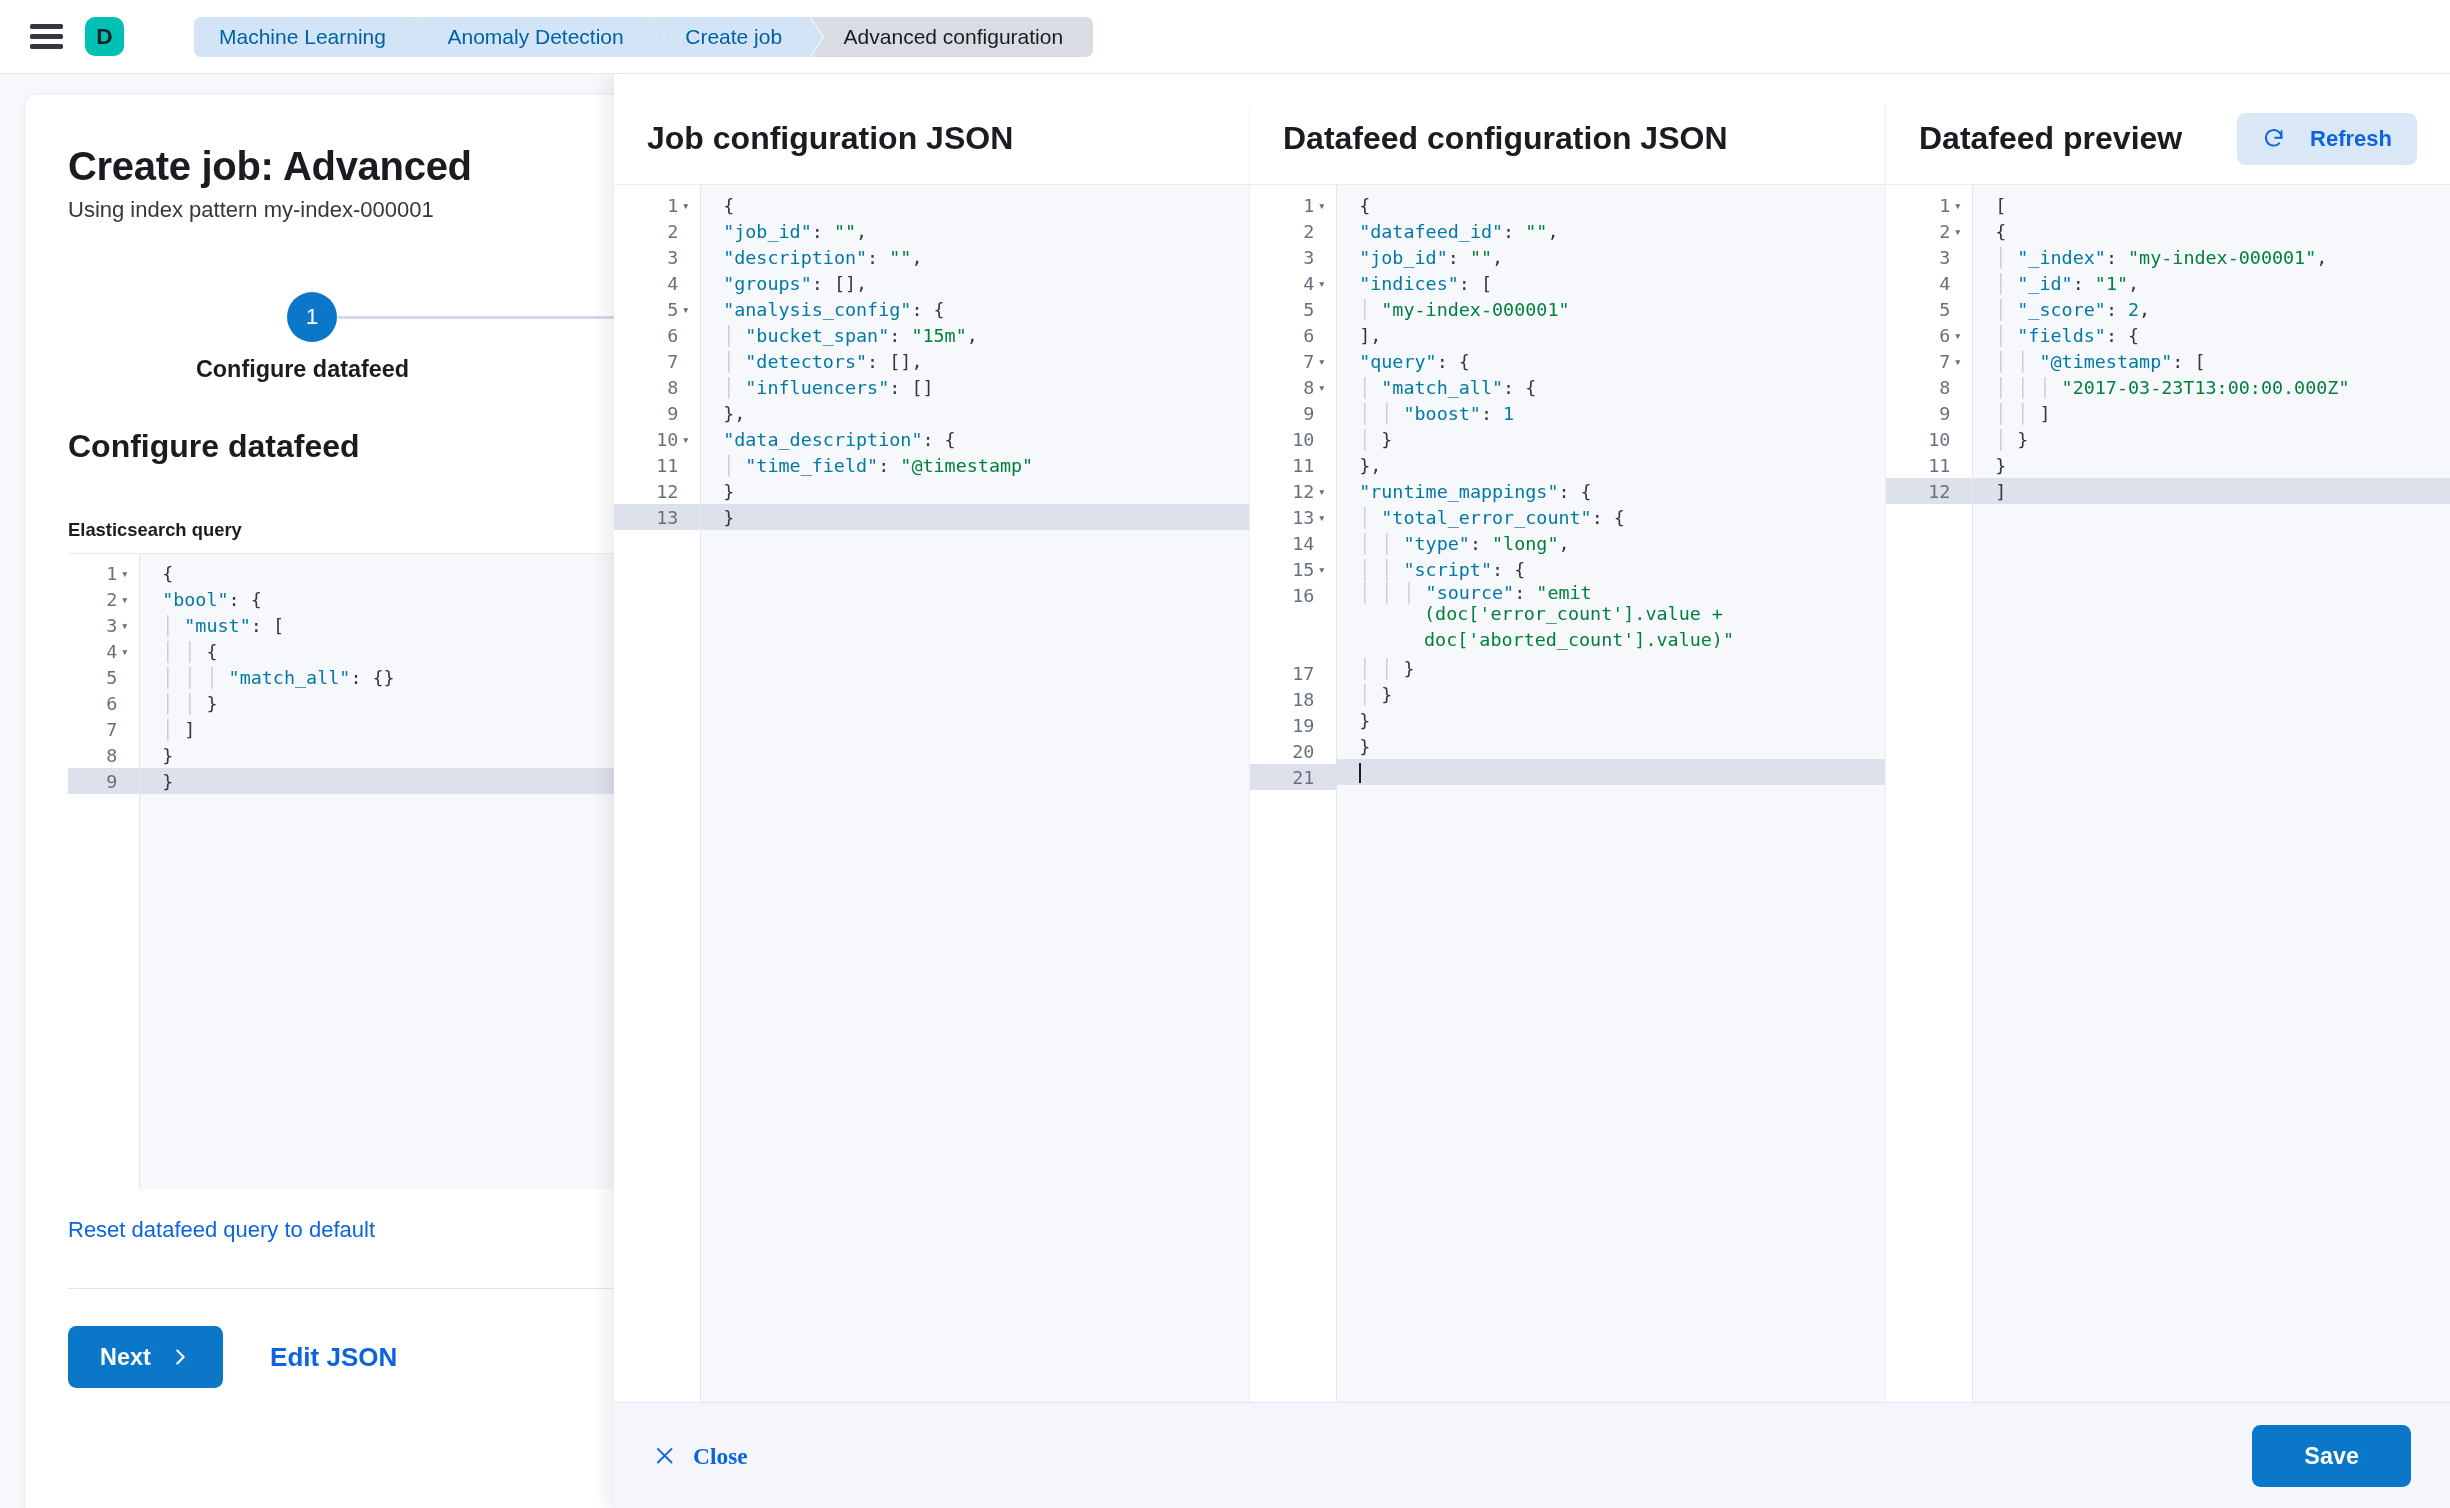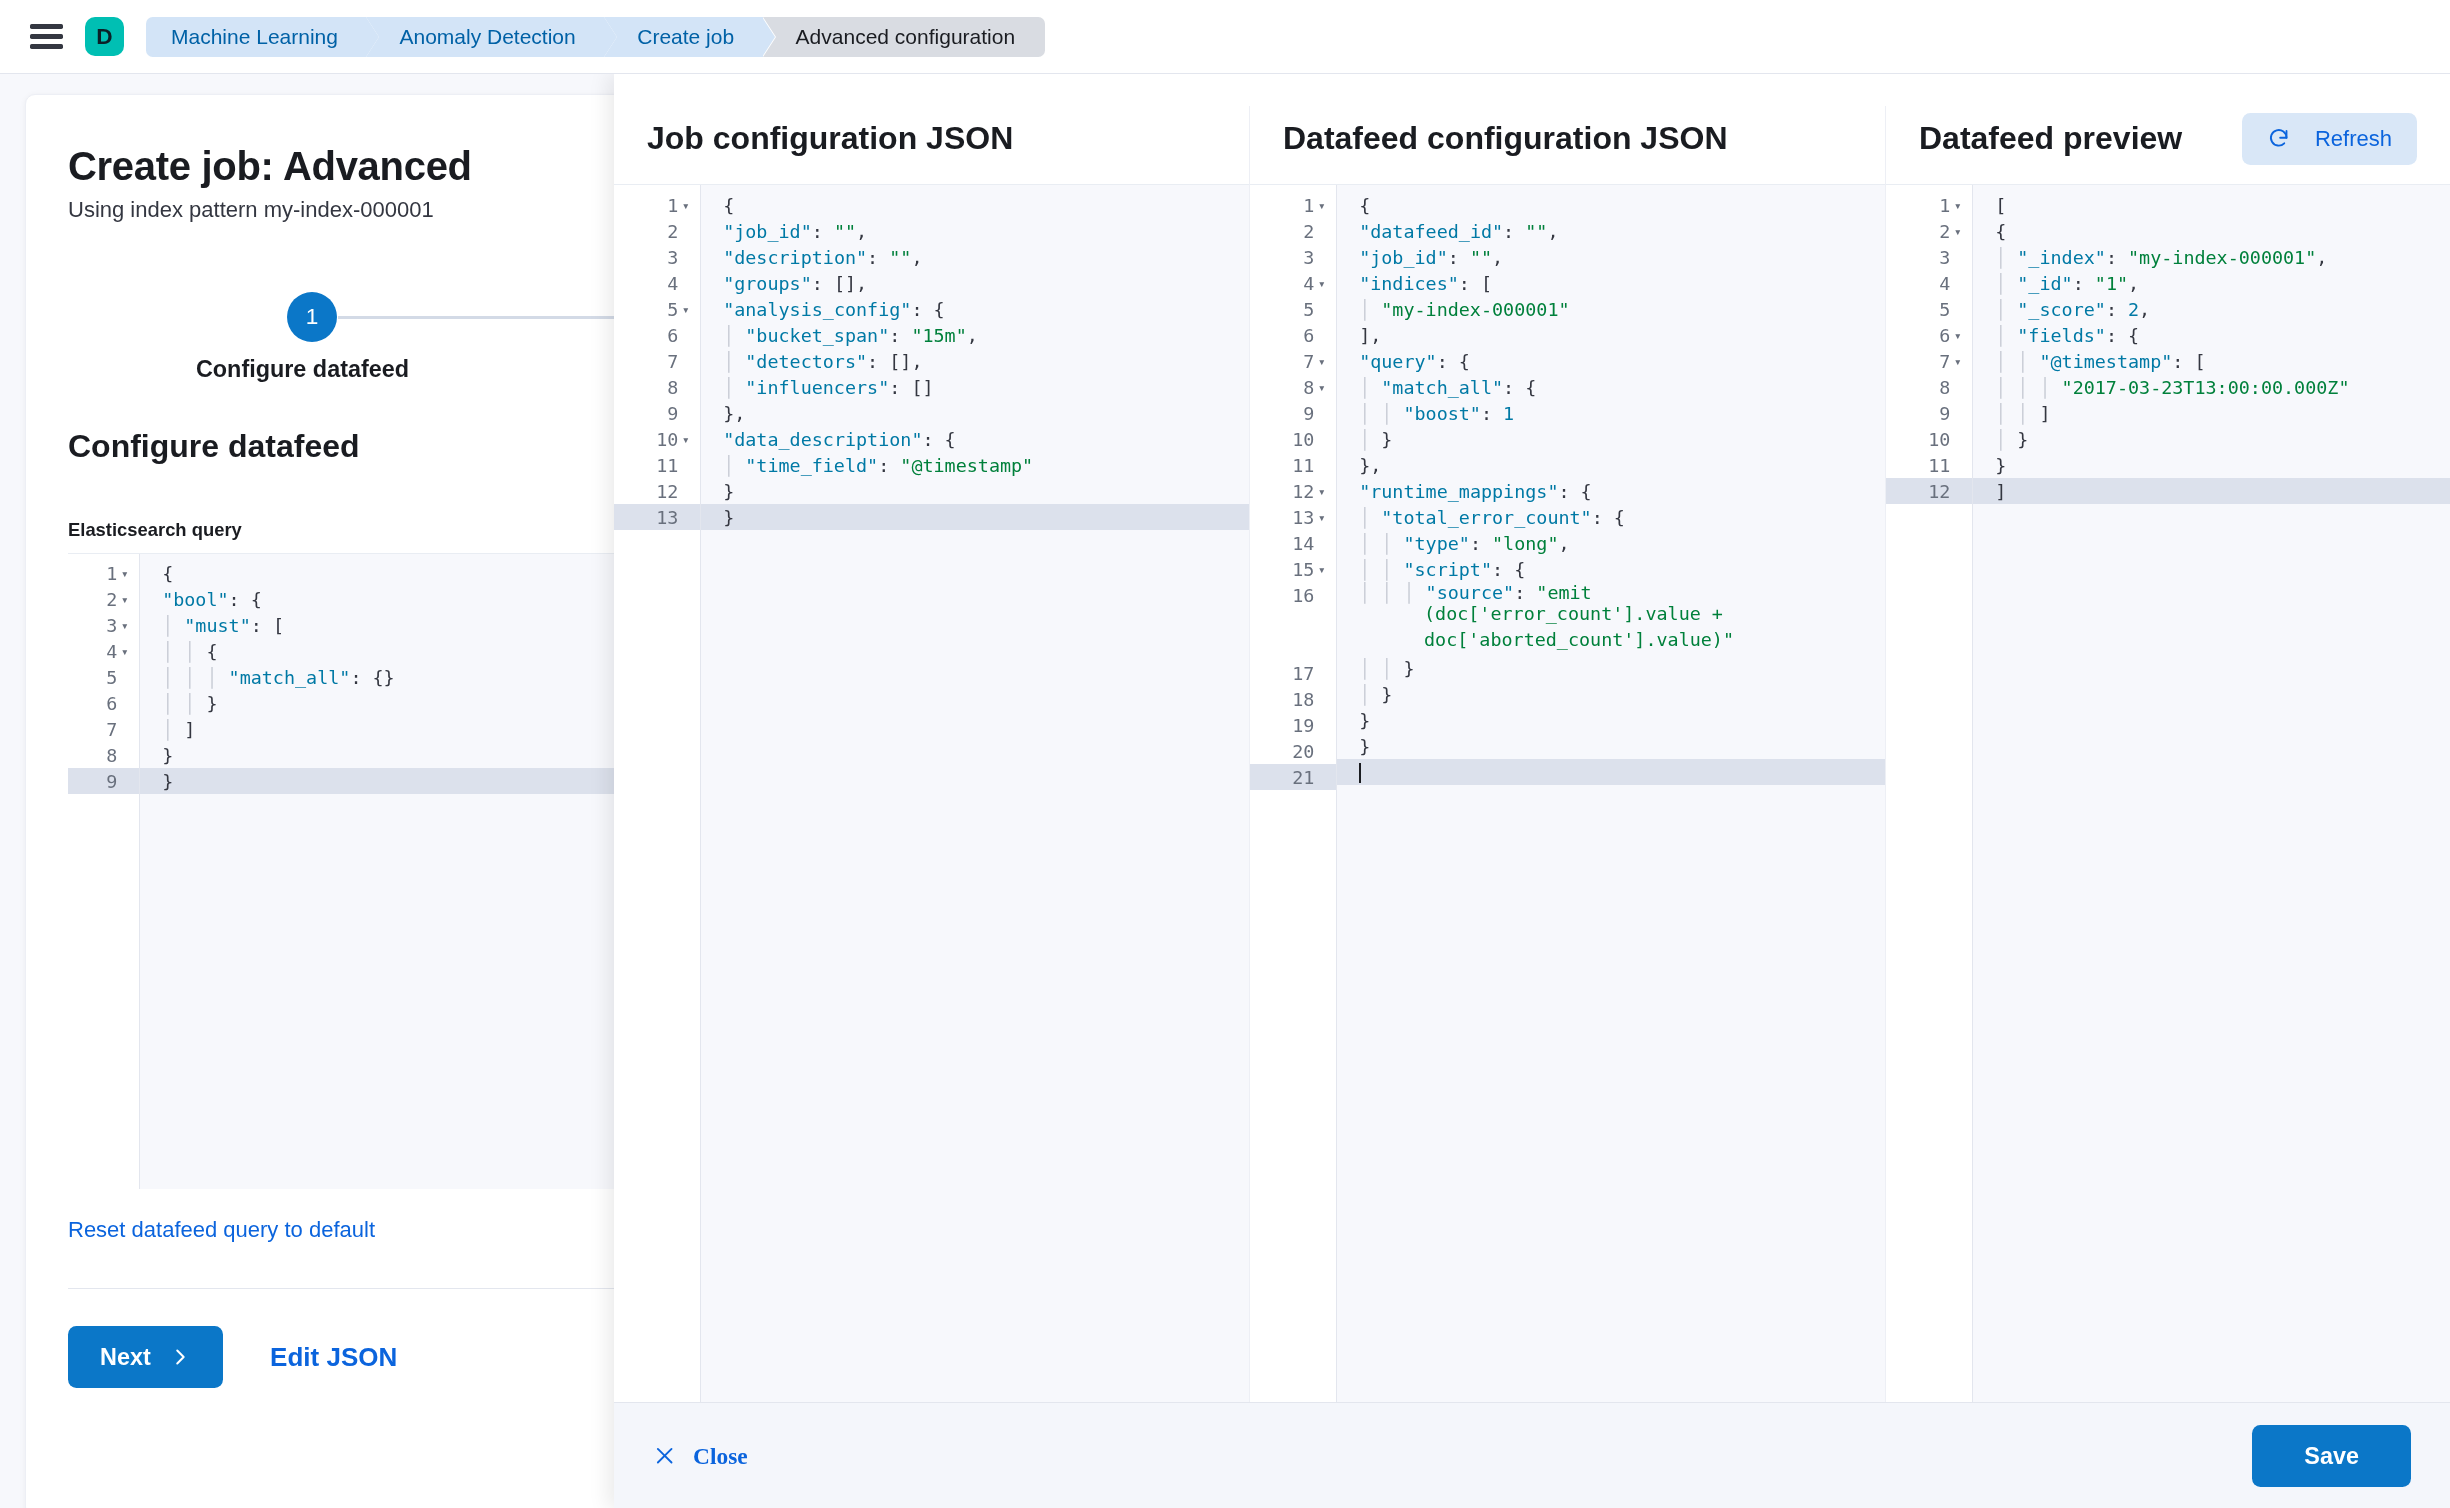--- a/index.html
+++ b/index.html
@@ -25,21 +25,21 @@
                justify-content: center; gap: 5.9px; cursor: pointer; }
   .hamburger i { display: block; height: 4.2px; background: #343741; border-radius: 1.7px; }
   .logo-sq {
     width: 39px; height: 39px; border-radius: 10px; background: #00BFB3;
     color: #0B2027; font-size: 22.6px; font-weight: bold;
     display: flex; align-items: center; justify-content: center;
     font-family: "Liberation Sans", sans-serif;
   }
 
   
-  .crumbs { display: flex; align-items: stretch; height: 40px; }
+  .crumbs { display: flex; align-items: stretch; height: 40px; margin-left: 48px; }
   .crumb {
     position: relative; display: flex; align-items: center;
     padding: 0 28.5px 0 28.5px; font-size: 21px;
     background: #D3E4F7; color: #0061A6;
     cursor: pointer; white-space: nowrap;
   }
   .crumb:first-child { border-radius: 6.7px 0 0 6.7px; padding-left: 25px; }
   .crumb:not(:first-child) { padding-left: 33px; }
   .crumb::after {
     content: ""; position: absolute; right: -12.6px; top: 0;
@@ -172,21 +172,21 @@
   .fcol { display: flex; flex-direction: column; border-right: 0.8px solid #EDEFF5; }
   .fcol:last-child { border-right: none; }
   .fcol-head {
     display: flex; align-items: center; justify-content: space-between;
     padding: 0 33px 0 33px; height: 65px;
   }
   .fcol-title { font-size: 32px; font-weight: bold; color: #1A1C21; white-space: nowrap; }
   .btn-refresh {
     display: inline-flex; align-items: center; gap: 25px;
     background: #D9E7F7; color: #0B64DD; border: none; border-radius: 8.4px;
-    height: 52px; padding: 0 25px; font-size: 22px; font-weight: normal;
+    height: 52px; padding: 0 25px; font-size: 22px; font-weight: bold;
     cursor: pointer; font-family: "Liberation Sans", sans-serif;
   }
   .fcol-editor {
     margin-top: 13.4px; flex: 1 1 auto; overflow: hidden;
     font-size: 18.4px;
   }
   .fcol-editor .gutter { width: 87px; font-size: 18.4px; }
 
   .flyout-foot {
     flex: 0 0 auto; height: 107px; background: #F4F6FB;

